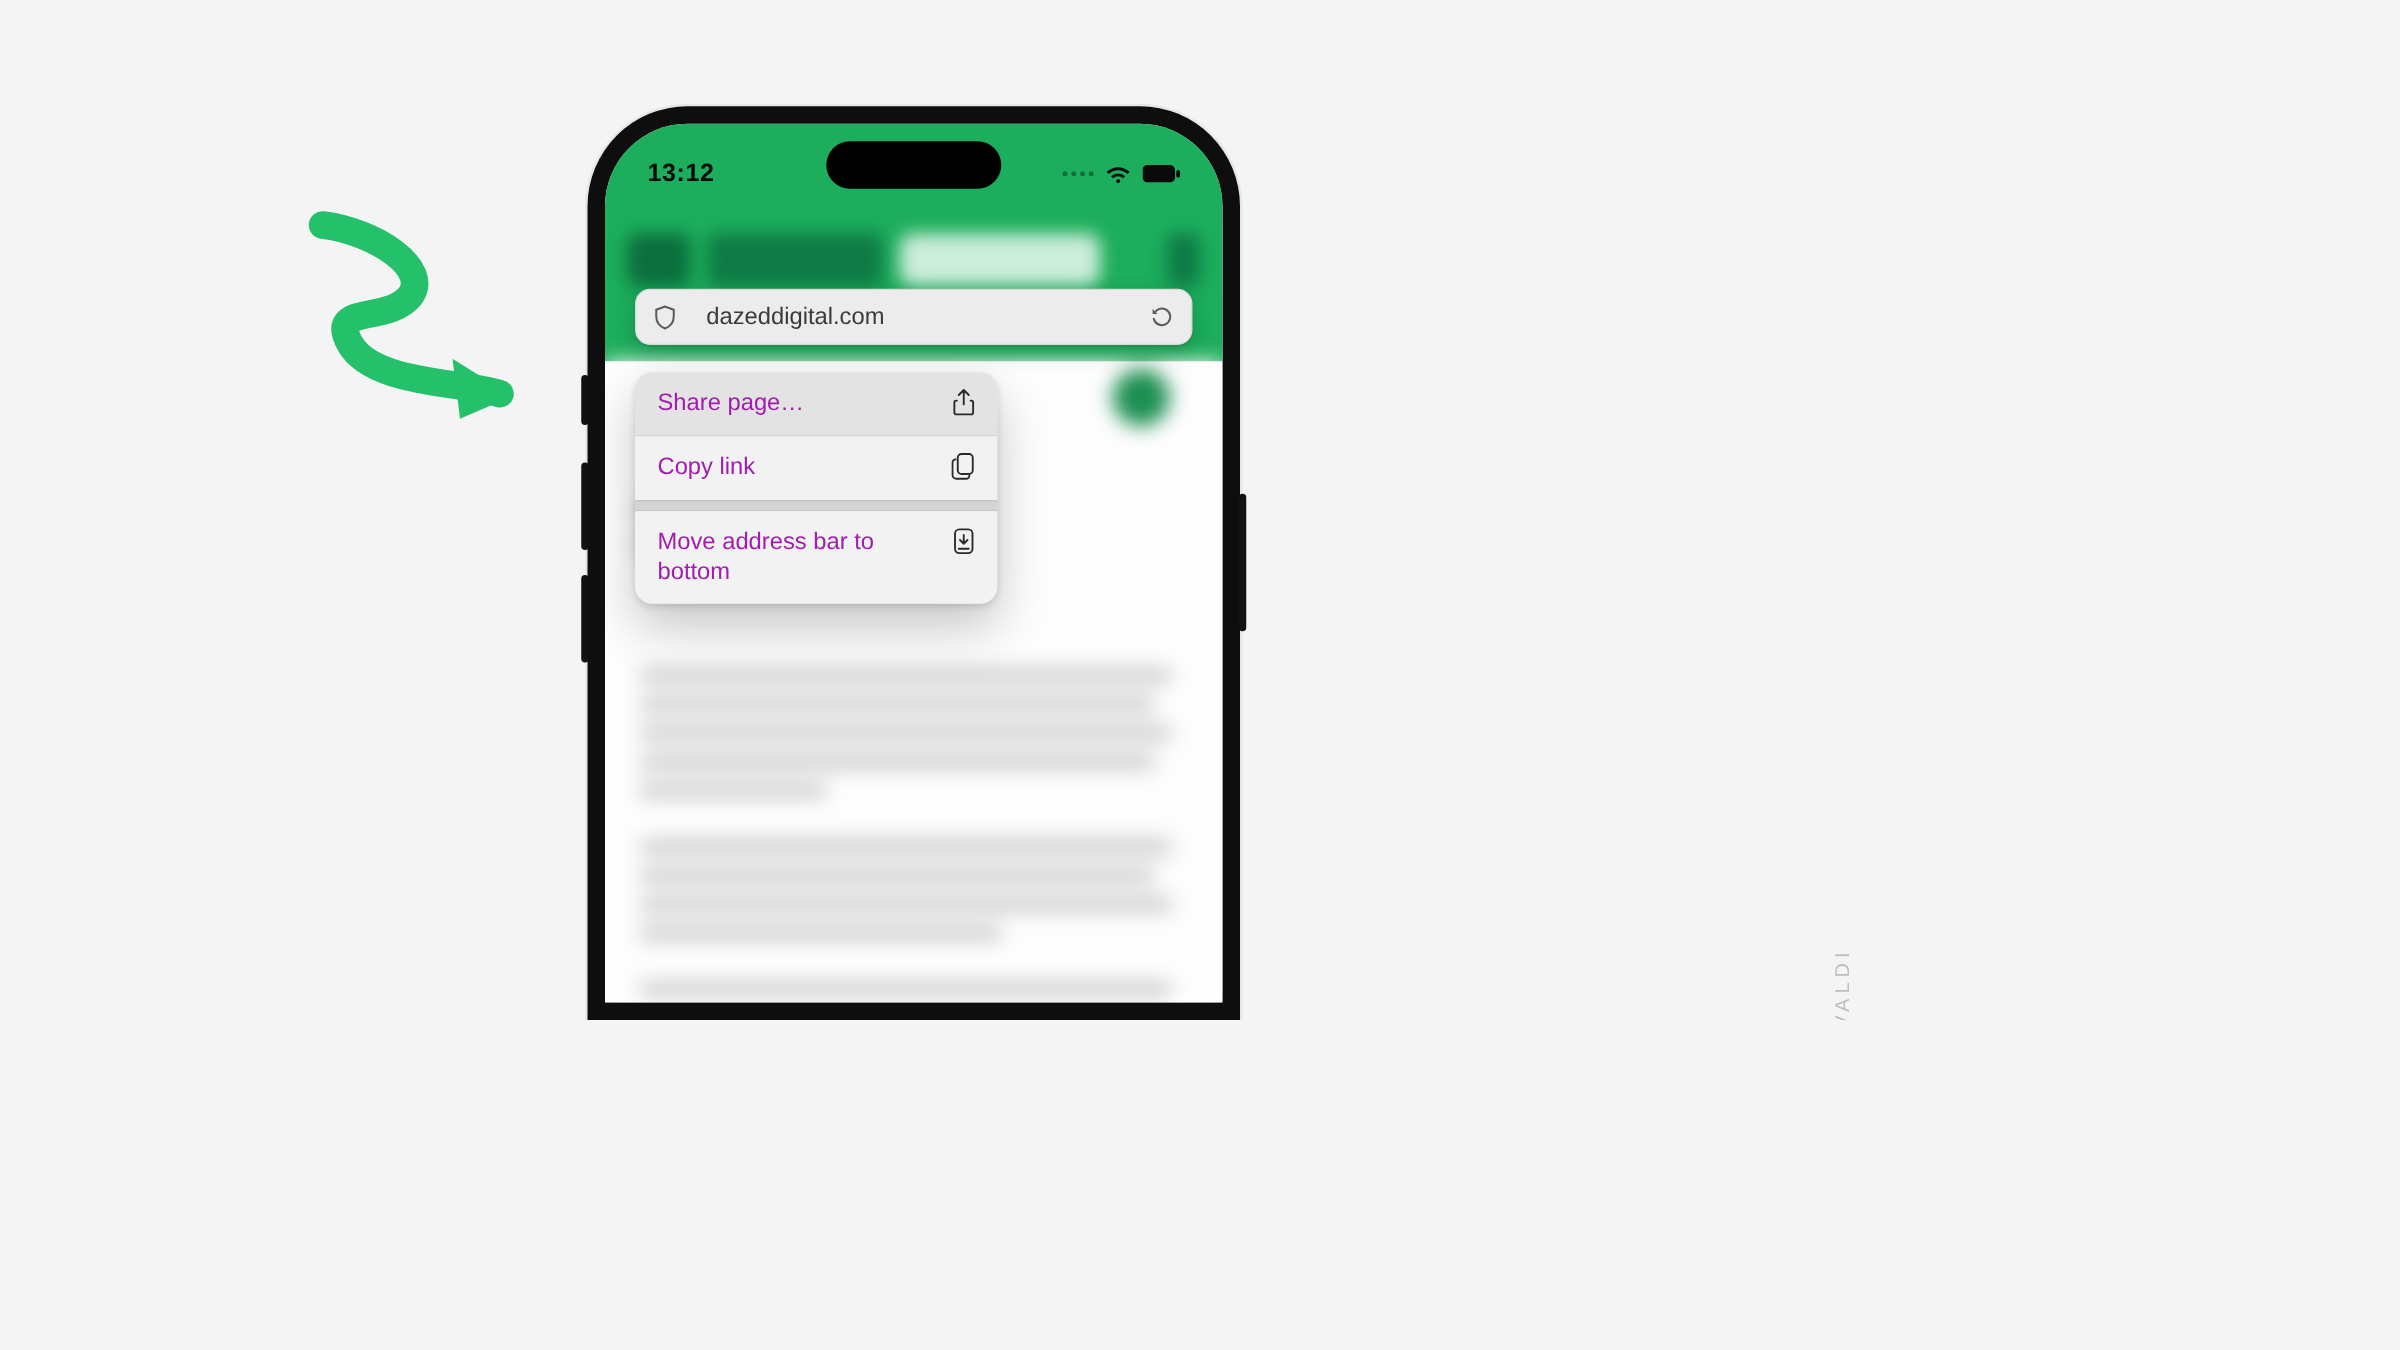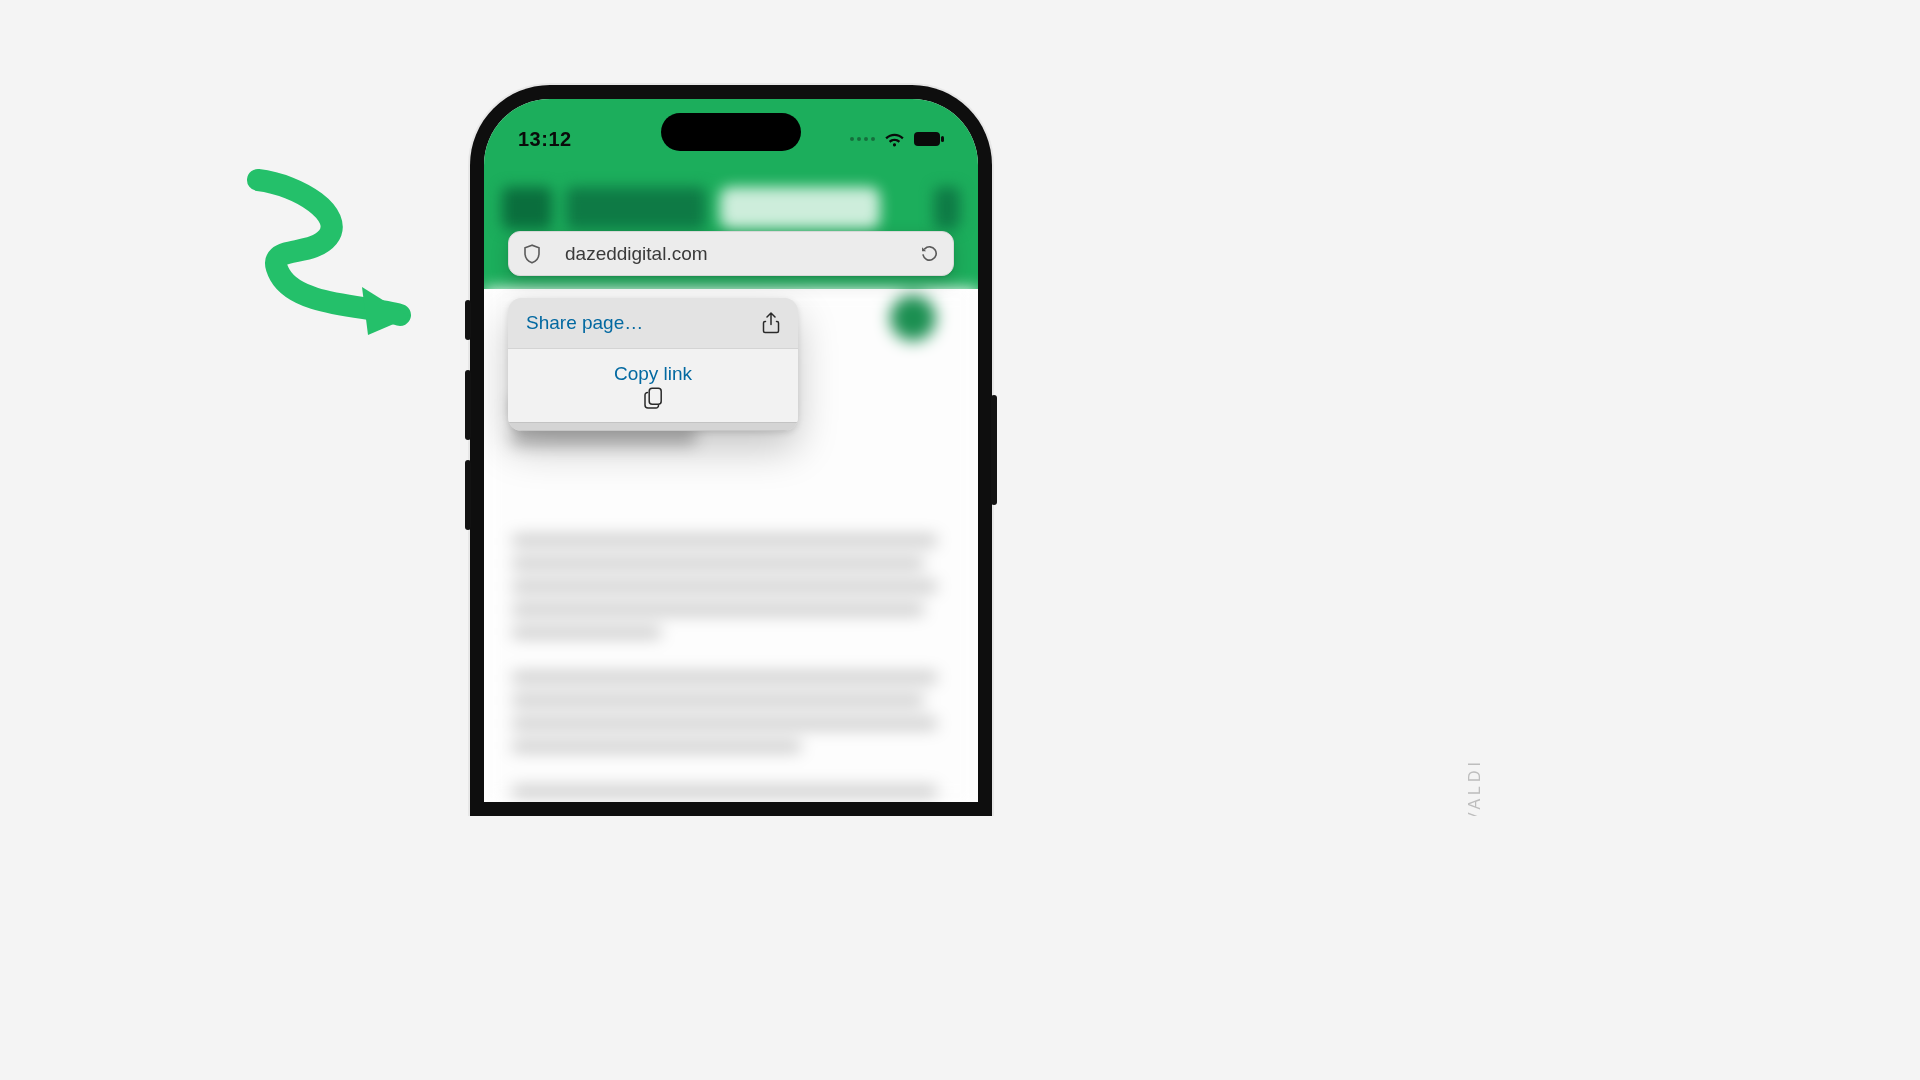--- a/index.html
+++ b/index.html
@@ -131,29 +131,29 @@
   .ctx-menu {
     position: absolute;
     top: 199px; left: 24px;
     width: 290px;
     border-radius: 14px;
     overflow: hidden;
     box-shadow: 0 18px 40px rgba(0,0,0,.22), 0 2px 6px rgba(0,0,0,.12);
     background: #eaeaea;
   }
   .ctx-item {
-    display: flex; align-items: center; justify-content: space-between;
+    display: flex; justify-content: space-between;
     padding: 13px 18px;
     font-size: 19px;
-    color: #0369a1;
+    color: #a21caf;
     background: #f2f2f2;
     cursor: pointer;
   }
   .ctx-item.first { background: #e3e3e3; }
-  .ctx-item + .ctx-item { border-top: 1px solid rgba(0,0,0,.12); flex-direction: column; }
+  .ctx-item + .ctx-item { border-top: 1px solid rgba(0,0,0,.12); }
   .ctx-sep {
     height: 9px;
     background: #d4d4d4;
     border-top: 1px solid rgba(0,0,0,.08);
     border-bottom: 1px solid rgba(0,0,0,.06);
   }
   .ctx-label { line-height: 1.28; max-width: 200px; }
   .ctx-icon { color: #2a2a2a; flex: 0 0 auto; }
 
   
@@ -271,20 +271,27 @@
         </svg>
       </div>
       <div class="ctx-item">
         <span class="ctx-label">Copy link</span>
         <svg class="ctx-icon" width="19" height="22" viewBox="0 0 19 22">
           <rect x="5.2" y="1.2" width="12" height="16" rx="3" fill="none" stroke="currentColor" stroke-width="1.5"></rect>
           <path d="M3.5 5.5A2.5 2.5 0 0 0 1 8v10a3 3 0 0 0 3 3h8a2.5 2.5 0 0 0 2.5-2.5" fill="none" stroke="currentColor" stroke-width="1.5" stroke-linecap="round"></path>
         </svg>
       </div>
       <div class="ctx-sep"></div>
+      <div class="ctx-item">
+        <span class="ctx-label">Move address bar to bottom</span>
+        <svg class="ctx-icon" width="18" height="22" viewBox="0 0 18 22">
+          <rect x="2" y="1.5" width="14" height="19" rx="3.5" fill="none" stroke="currentColor" stroke-width="1.5"></rect>
+          <path fill="none" stroke="currentColor" stroke-width="1.5" stroke-linecap="round" stroke-linejoin="round" d="M9 6v7m-3-3 3 3 3-3M5 17h8"></path>
+        </svg>
+      </div>
     </div>
 
   </div>
 </div>
 
 <div class="brand">
   <span class="brand-logo"></span>
   <span>VIVALDI</span>
 </div>
 

